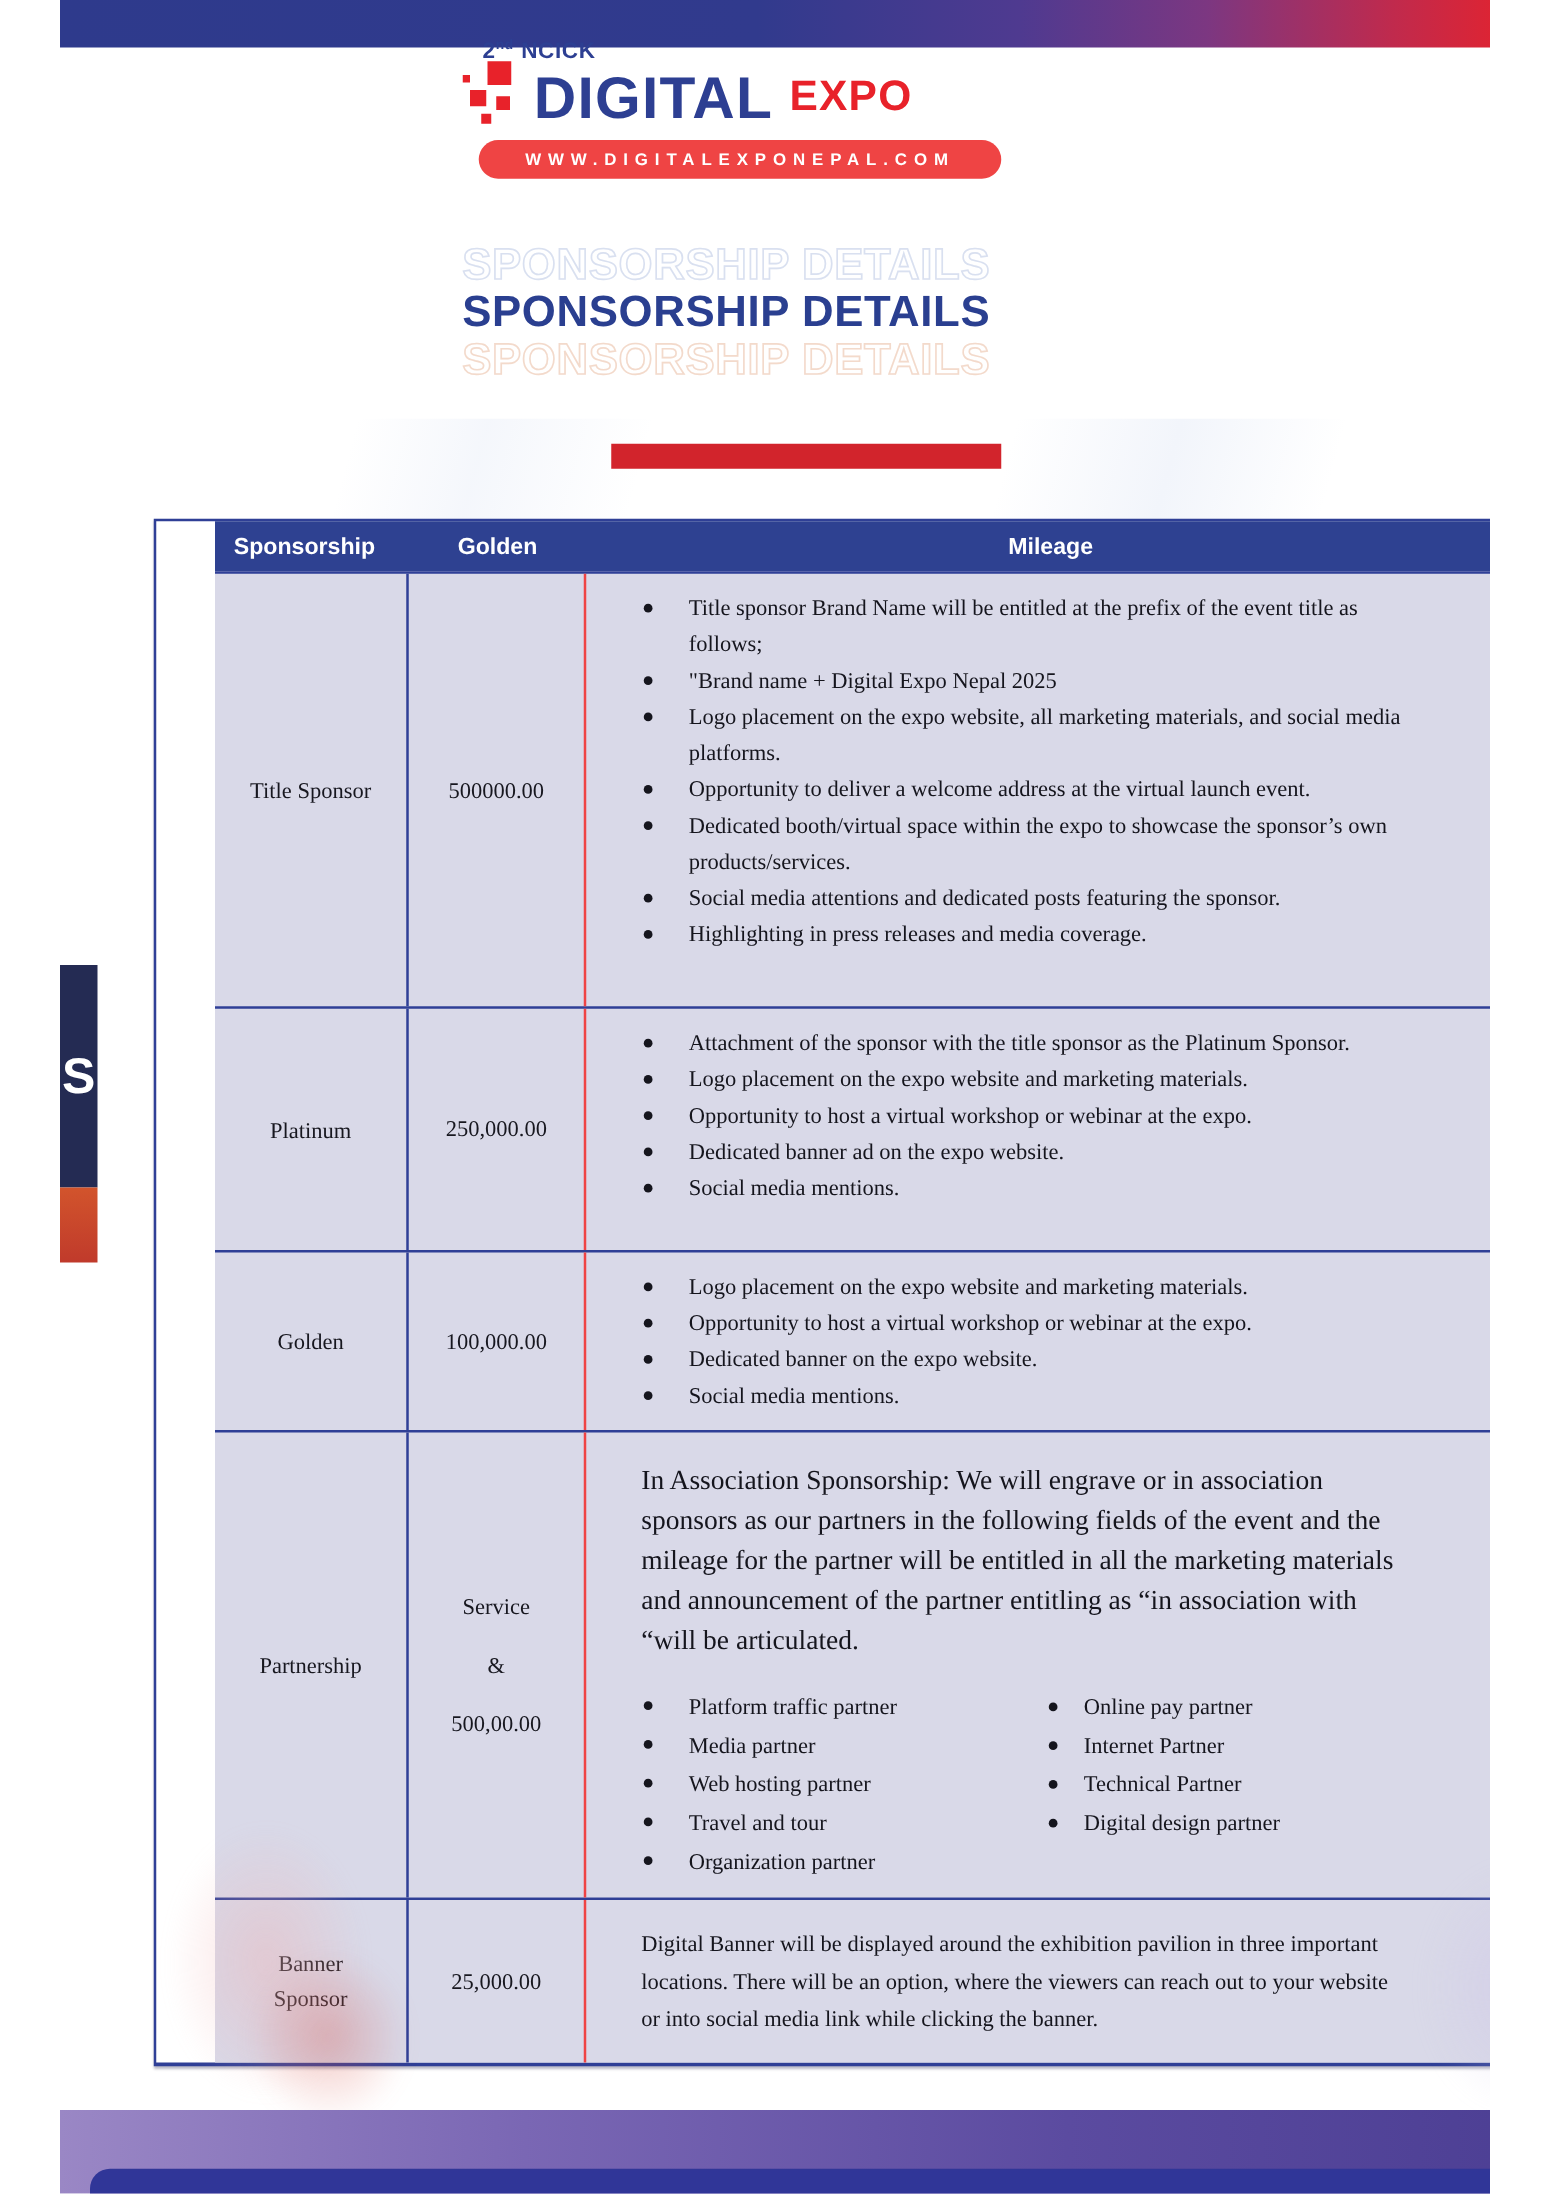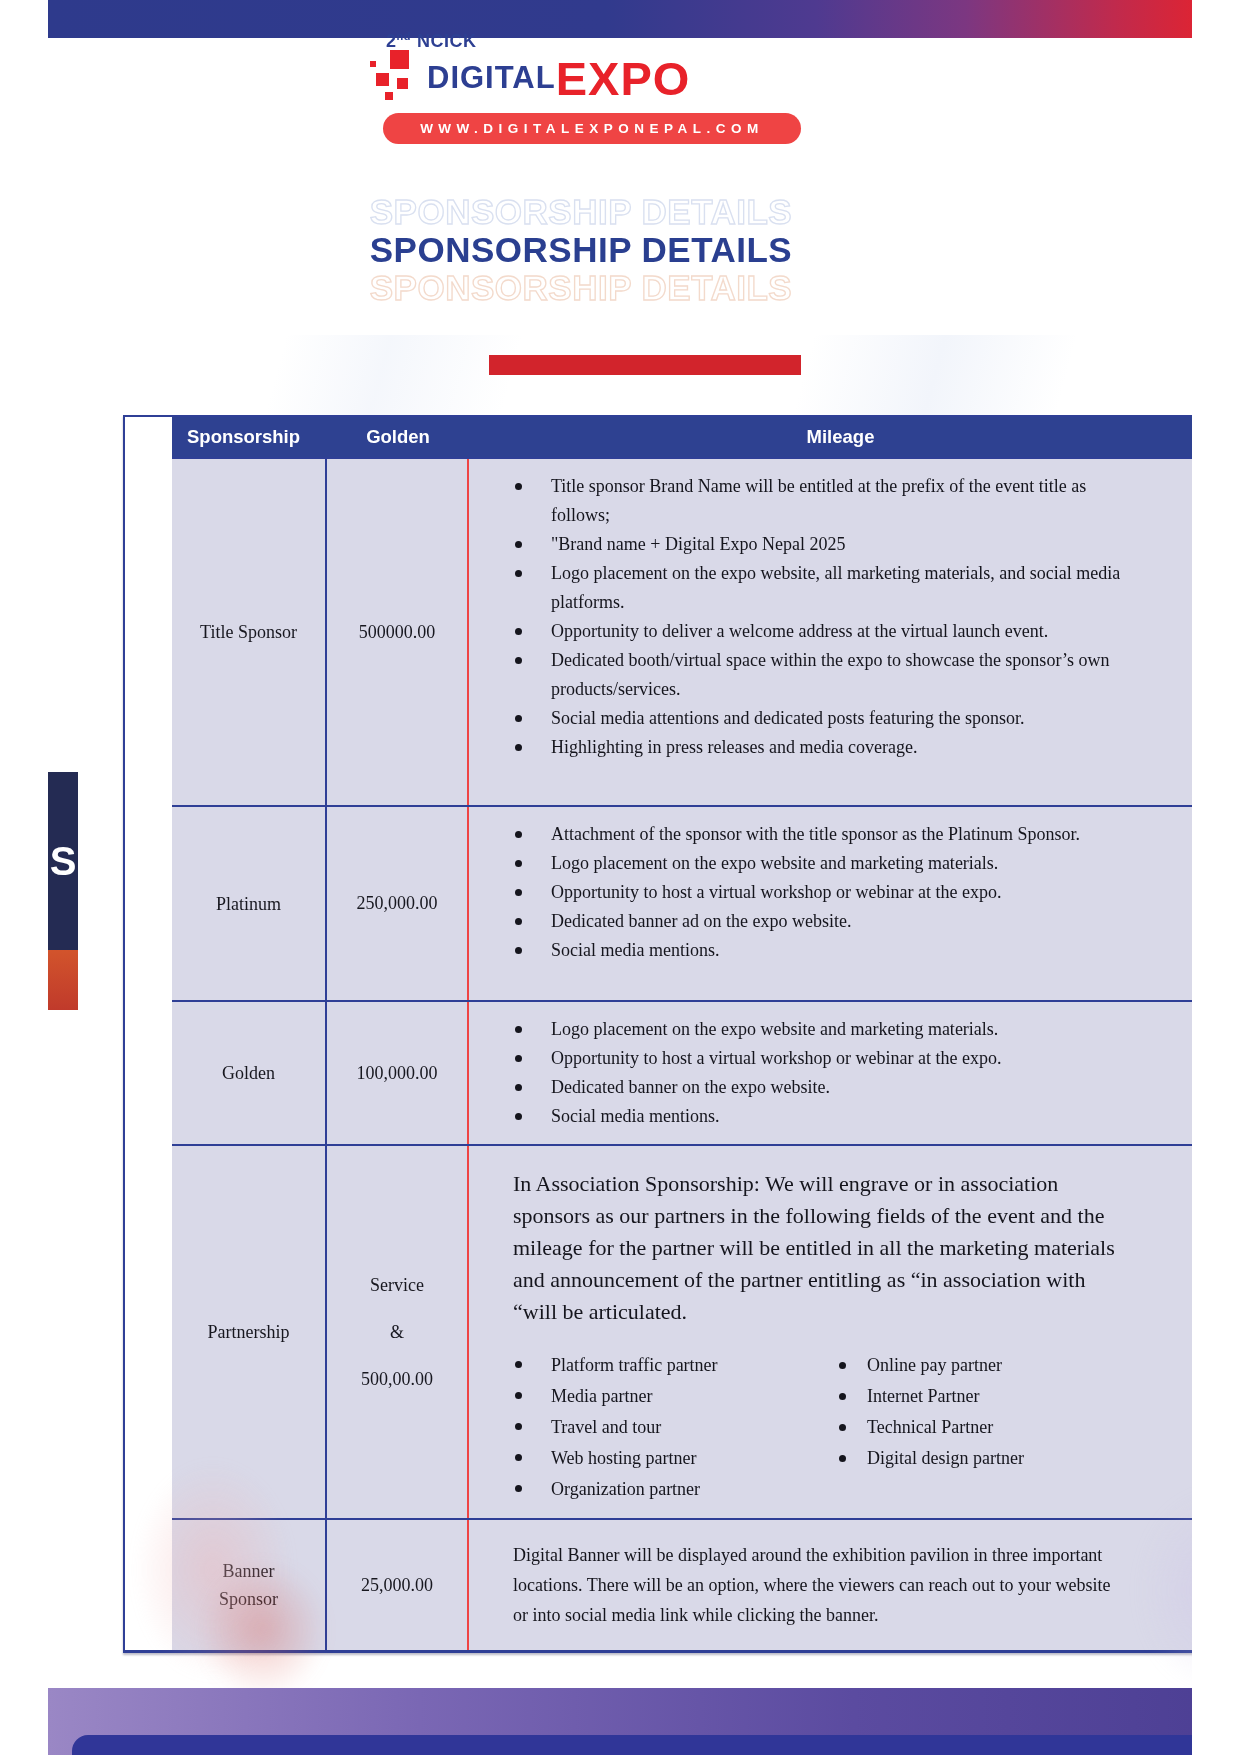--- a/index.html
+++ b/index.html
@@ -18,22 +18,22 @@
   .streak.s2 { top:620px; height:260px;
     background:linear-gradient(75deg, transparent 60%, rgba(200,214,240,.14) 72%, transparent 84%); }
 
   
   .logo { position:absolute; top:30px; left:322px; }
   .logo-edition { margin-left:16px; font-size:18px; font-weight:bold; color:#2d3f92; letter-spacing:.5px; }
   .logo-edition sup { font-size:11px; font-weight:bold; }
   .logo-edition .ed-name { margin-left:6px; }
   .logo-main { display:flex; align-items:center; margin-top:-4px; }
   .pixel-icon { width:54px; height:60px; margin-right:3px; }
-  .brand-blue { font-size:31px; font-weight:bold; color:#2d3f92; letter-spacing:1px; }
-  .brand-red  { font-size:47px; font-weight:bold; color:#e8222a; letter-spacing:1px; }
+  .brand-blue { font-size:47px; font-weight:bold; color:#2d3f92; letter-spacing:1px; }
+  .brand-red  { font-size:34px; font-weight:bold; color:#e8222a; margin-left:13px; letter-spacing:1px; }
   .pill { margin:5px 0 0 13px; width:418px; height:31px; background:#ef4444; border-radius:16px;
     color:#ffffff; font-size:13.5px; font-weight:bold; letter-spacing:5.5px;
     display:flex; align-items:center; justify-content:center; }
 
   
   .heading-block { position:absolute; top:193px; left:533px; transform:translateX(-50%); text-align:center; white-space:nowrap; }
   .heading-block div { font-size:35px; font-weight:bold; line-height:38px; letter-spacing:.5px; }
   .ghost.top    { color:#ffffff; -webkit-text-stroke:1.3px #d9e0f0; }
   .main-heading { color:#2a3f90; }
   .ghost.bottom { color:#ffffff; -webkit-text-stroke:1.3px #f2d6c6; opacity:.9; }
@@ -184,22 +184,22 @@
             <div class="amount-line">Service</div>
             <div class="amount-line">&amp;</div>
             <div class="amount-line">500,00.00</div>
           </div>
           <div class="cell cell-mileage">
             <p class="intro">In Association Sponsorship: We will engrave or in association sponsors as our partners in the following fields of the event and the mileage for the partner will be entitled in all the marketing materials and announcement of the partner entitling as “in association with “will be articulated.</p>
             <div class="partner-cols">
               <ul class="bullets left">
                 <li class="bullet-item">Platform traffic partner</li>
                 <li class="bullet-item">Media partner</li>
+                <li class="bullet-item">Web hosting partner</li>
                 <li class="bullet-item">Travel and tour</li>
-                <li class="bullet-item">Web hosting partner</li>
                 <li class="bullet-item">Organization partner</li>
               </ul>
               <ul class="bullets right">
                 <li class="bullet-item">Online pay partner</li>
                 <li class="bullet-item">Internet Partner</li>
                 <li class="bullet-item">Technical Partner</li>
                 <li class="bullet-item">Digital design partner</li>
               </ul>
             </div>
           </div>

